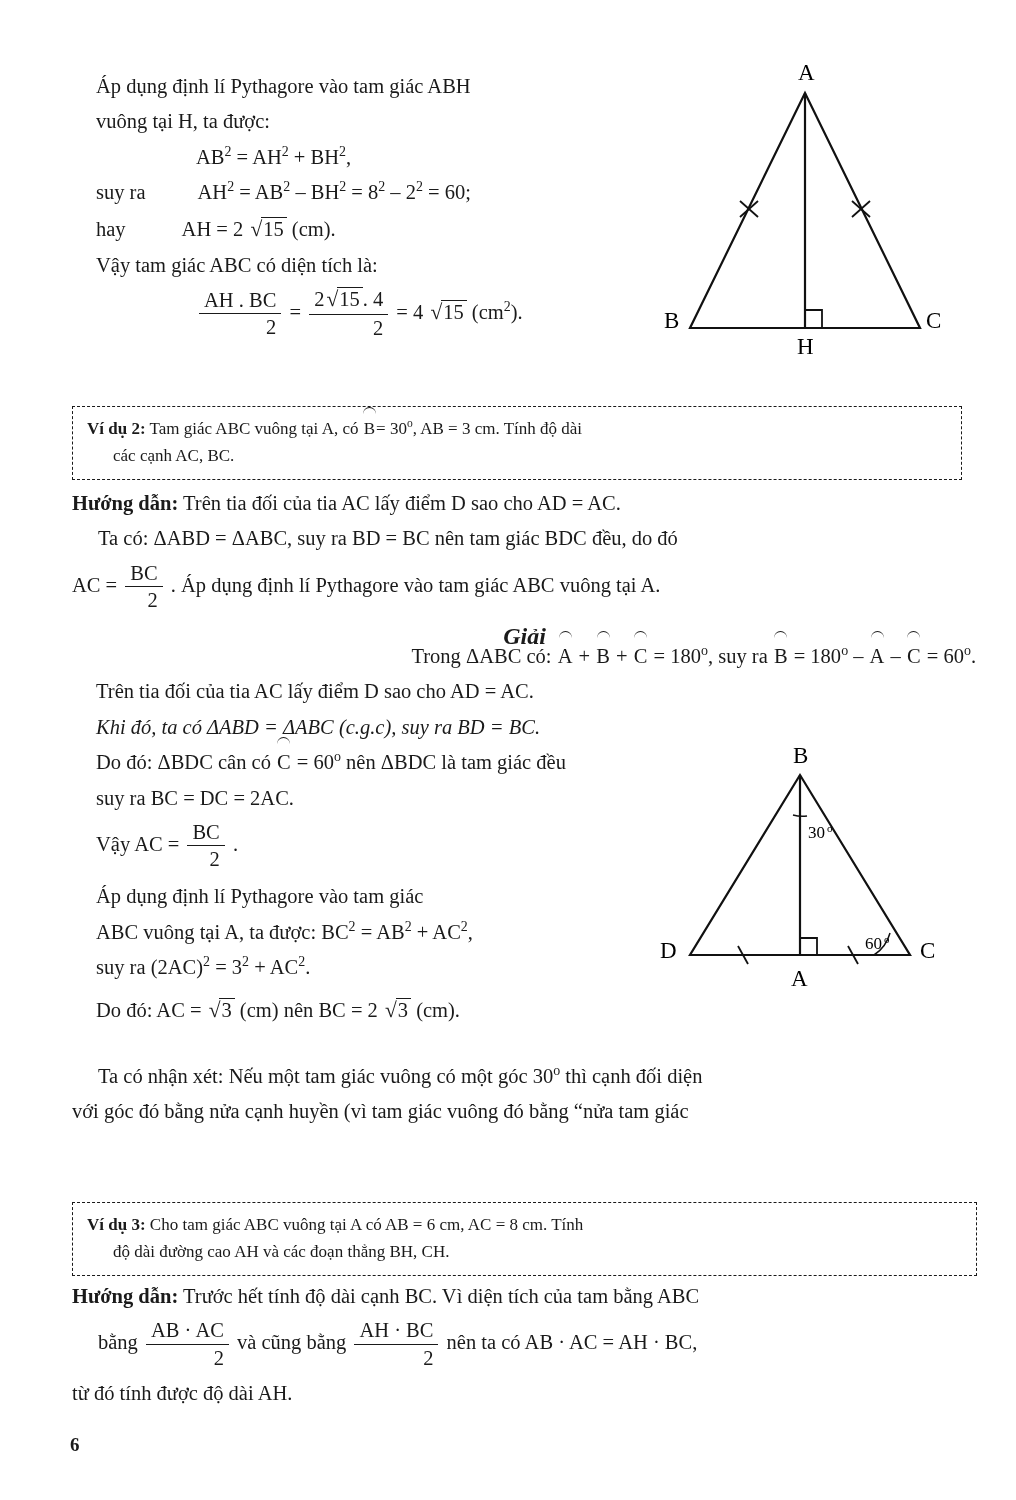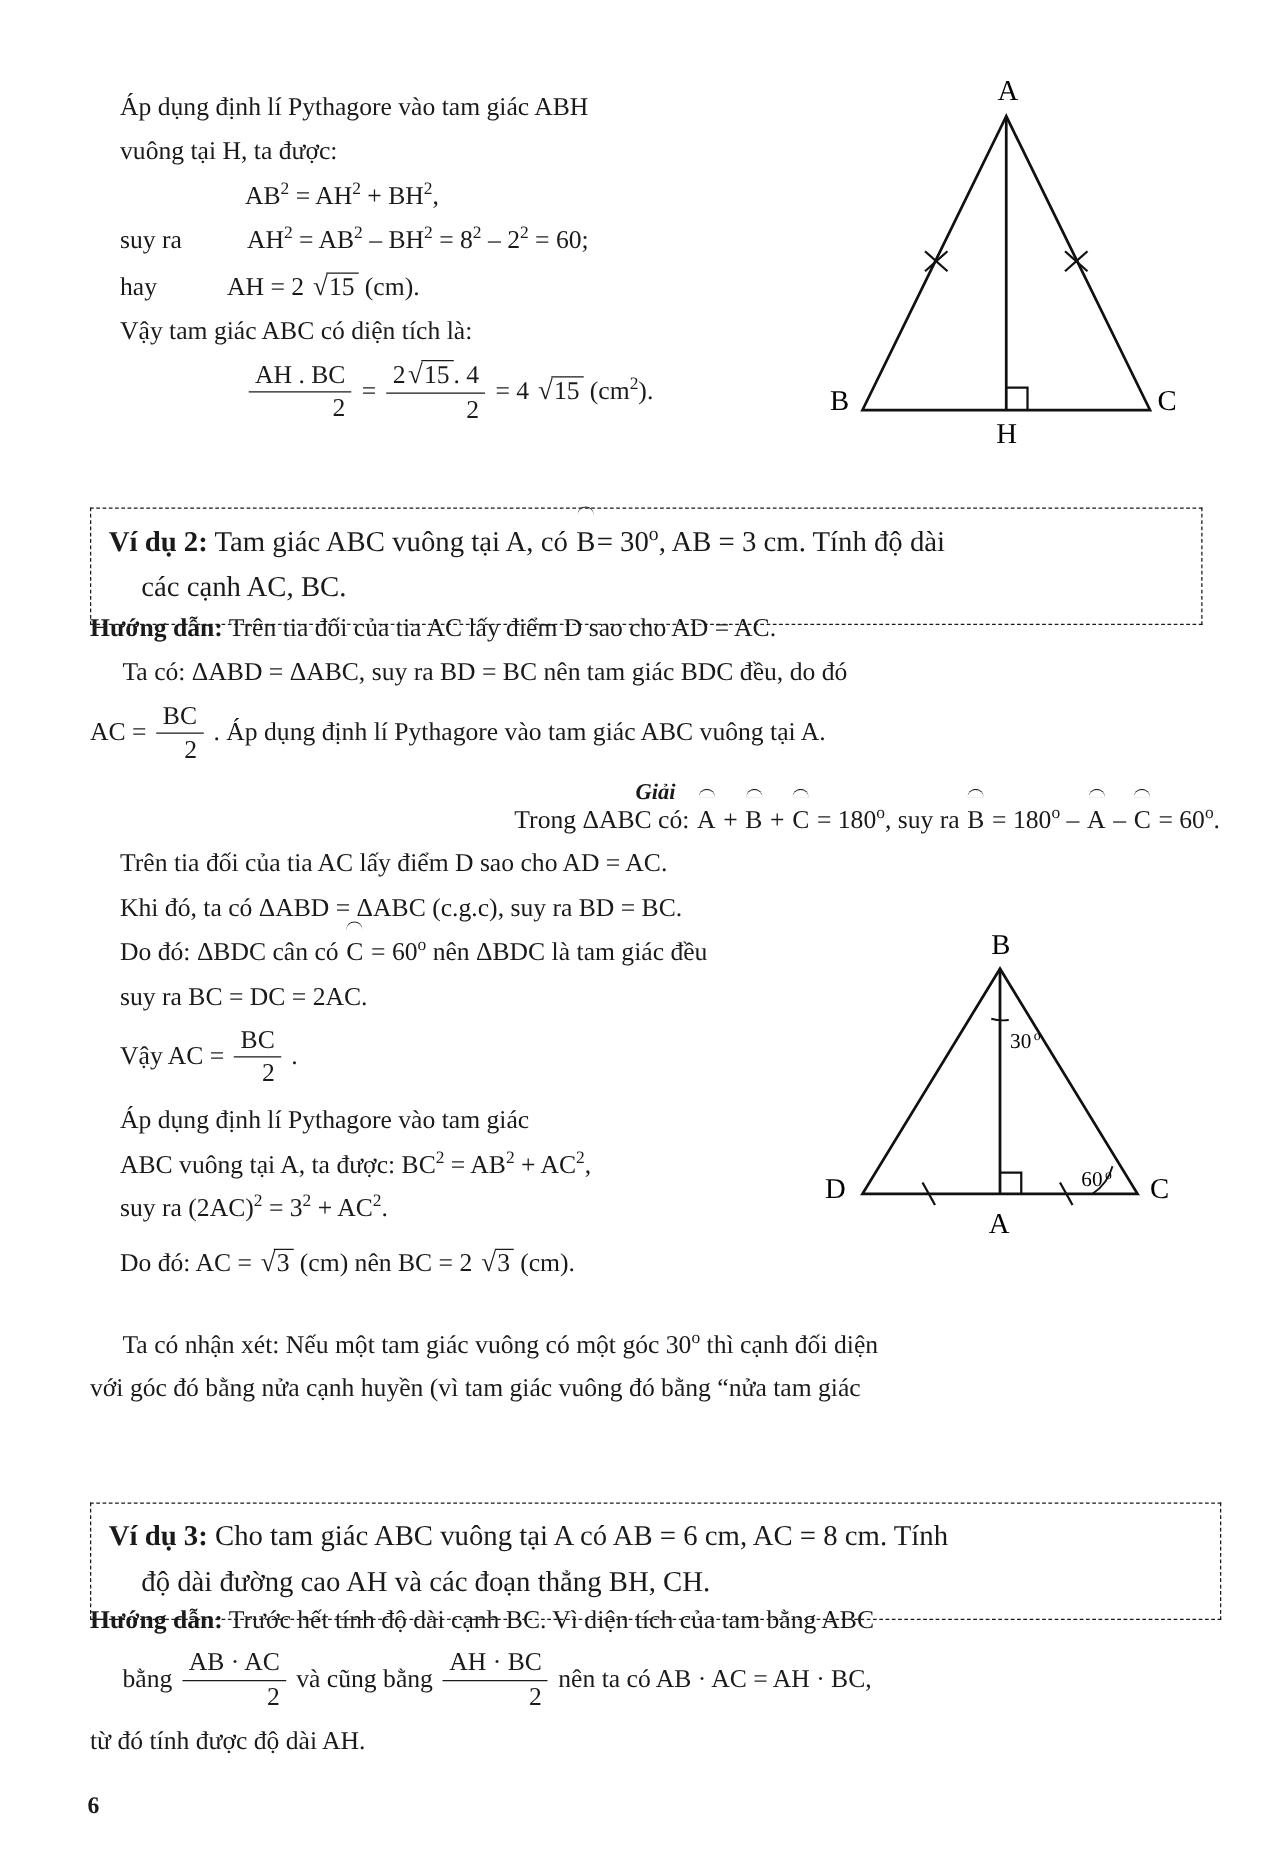--- a/index.html
+++ b/index.html
@@ -79,32 +79,32 @@
     margin-left: -6.5px;
     border-top: 1.5px solid #1a1a1a;
     border-radius: 50% 50% 0 0 / 100% 100% 0 0;
   }
 
   
   .example-box {
     border: 1.6px dashed #1a1a1a;
     padding: 8px 14px 10px 14px;
     margin: 14px 0 12px 0;
-    font-size: 23px;
+    font-size: 17px;
     line-height: 1.6;
   }
   .example-box .lbl { font-weight: bold; }
   .example-box .line2 { padding-left: 26px; }
 
   .bold { font-weight: bold; }
   .heading-giai {
     text-align: center;
     font-weight: bold;
     font-style: italic;
-    font-size: 18px;
+    font-size: 24px;
     margin: 8px 0 4px 0;
   }
 
   .fig {
     position: absolute;
   }
   .fig1 { left: 660px; top: 58px; }
   .fig2 { left: 660px; top: 740px; }
 
   .pagenum {
@@ -228,21 +228,21 @@
       <span>= 180</span><span class="sup">o</span><span>, suy ra</span>
       <span class="hat">B</span>
       <span>= 180</span><span class="sup">o</span>
       <span>–</span>
       <span class="hat">A</span>
       <span>–</span>
       <span class="hat">C</span>
       <span>= 60</span><span class="sup">o</span>.
     </p>
     <p class="para" style="width:700px;"><span>Trên tia đối của tia AC lấy điểm D sao cho AD = AC.</span></p>
-    <p class="para" style="width:700px;"><span>Khi đó, ta có ΔABD = ΔABC (c.g.c), suy ra BD = BC.</span></p>
+    <p class="para" style="width:700px;font-style:italic;"><span>Khi đó, ta có ΔABD = ΔABC (c.g.c), suy ra BD = BC.</span></p>
     <p class="para">
       <span>Do đó: ΔBDC cân có</span>
       <span class="hat">C</span>
       <span>= 60</span><span class="sup">o</span>
       <span>nên ΔBDC là tam giác đều</span>
     </p>
     <p class="para"><span>suy ra BC = DC = 2AC.</span></p>
     <p class="para" style="margin-top:6px;">
       <span>Vậy AC =</span>
       <span class="frac">

